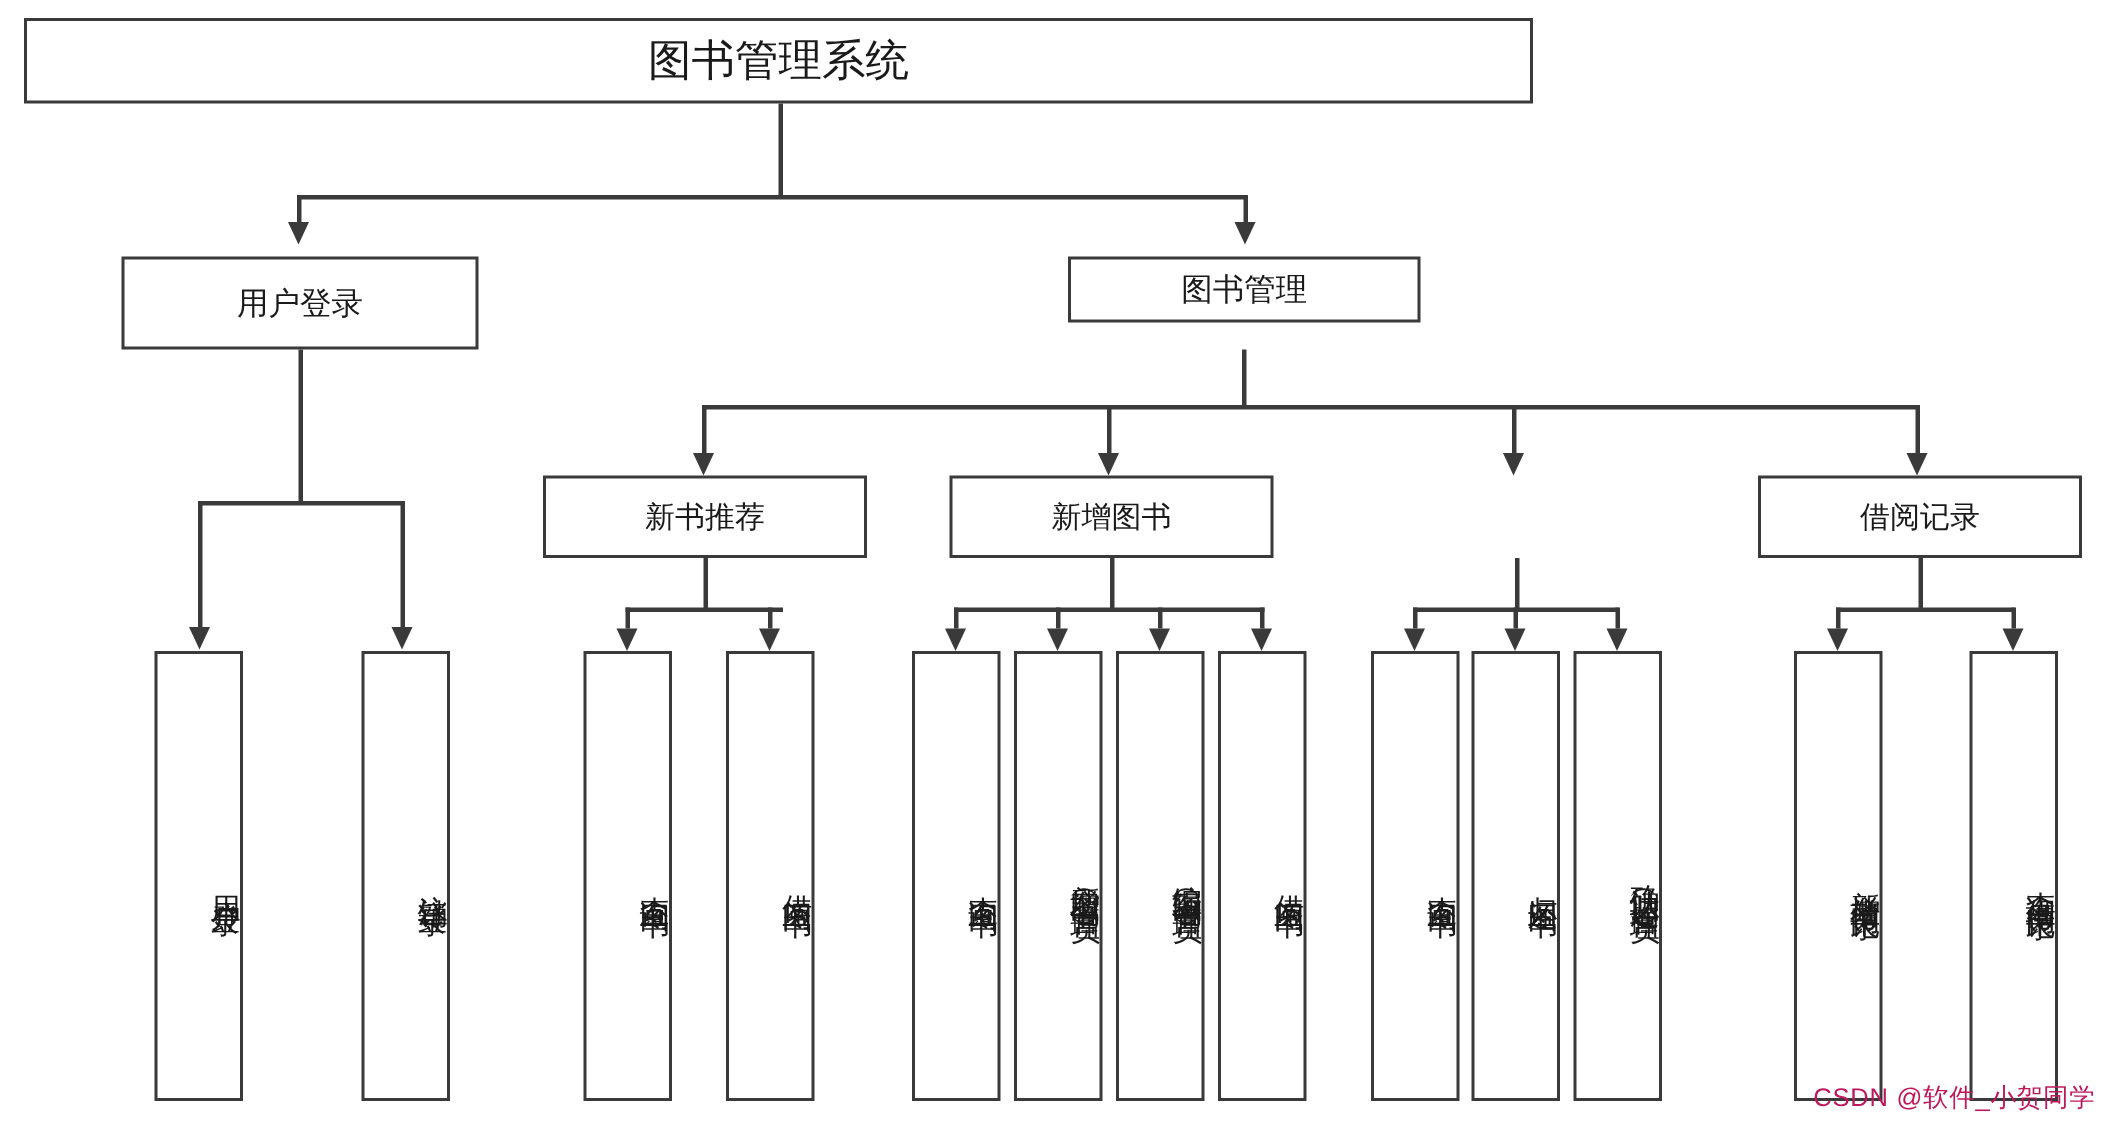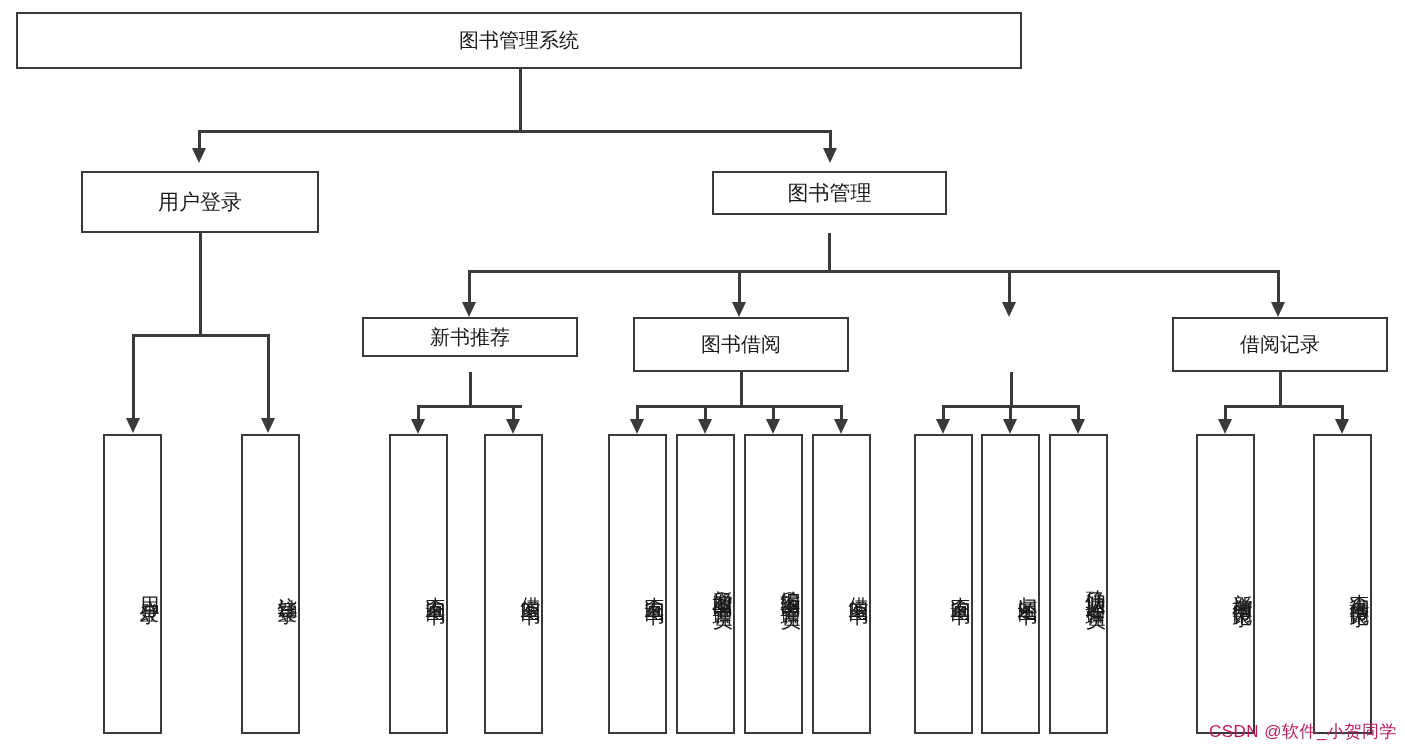--- a/index.html
+++ b/index.html
@@ -15,21 +15,21 @@
   .node{
     position:absolute;
     box-sizing:border-box;
     background:#ffffff;
     border:2.5px solid #3a3a3a;
     display:flex;
     align-items:center;
     justify-content:center;
     color:#1a1a1a;
   }
-  .node.root{font-size:20px;}
+  .node.root{font-size:29px;}
   .node.lvl1{font-size:21px;}
   .node.lvl2{font-size:20px;}
 
   
   .node.leaf{
     font-size:20px;
     writing-mode:vertical-rl;
     text-orientation:upright;
     letter-spacing:3px;
     line-height:1;
@@ -106,25 +106,25 @@
 
   <div class="ln vline" style="left:738px;top:270px;height:32px;"></div>
   <div class="arrow" style="left:732px;top:302px;"></div>
 
   <div class="ln vline" style="left:1008px;top:270px;height:32px;"></div>
   <div class="arrow" style="left:1002px;top:302px;"></div>
 
   <div class="ln vline" style="left:1277px;top:270px;height:32px;"></div>
   <div class="arrow" style="left:1271px;top:302px;"></div>
 
-  <div class="node lvl2" style="left:362px;top:317px;width:216px;height:40px;">
+  <div class="node lvl2" style="left:362px;top:317px;width:216px;height:55px;">
     <span class="label">新书推荐</span>
   </div>
   <div class="node lvl2" style="left:633px;top:317px;width:216px;height:55px;">
-    <span class="label">图书借阅</span>
+    <span class="label">新增图书</span>
   </div>
   <div class="node lvl2" style="left:1172px;top:317px;width:216px;height:55px;text-align:right;">
     <span class="label">借阅记录</span>
   </div>
 
   <div class="ln vline" style="left:469px;top:372px;height:34px;"></div>
   <div class="ln hline" style="left:417px;top:405px;width:105px;"></div>
   <div class="ln vline" style="left:417px;top:405px;height:14px;"></div>
   <div class="arrow" style="left:411px;top:419px;"></div>
   <div class="ln vline" style="left:512px;top:405px;height:14px;"></div>

